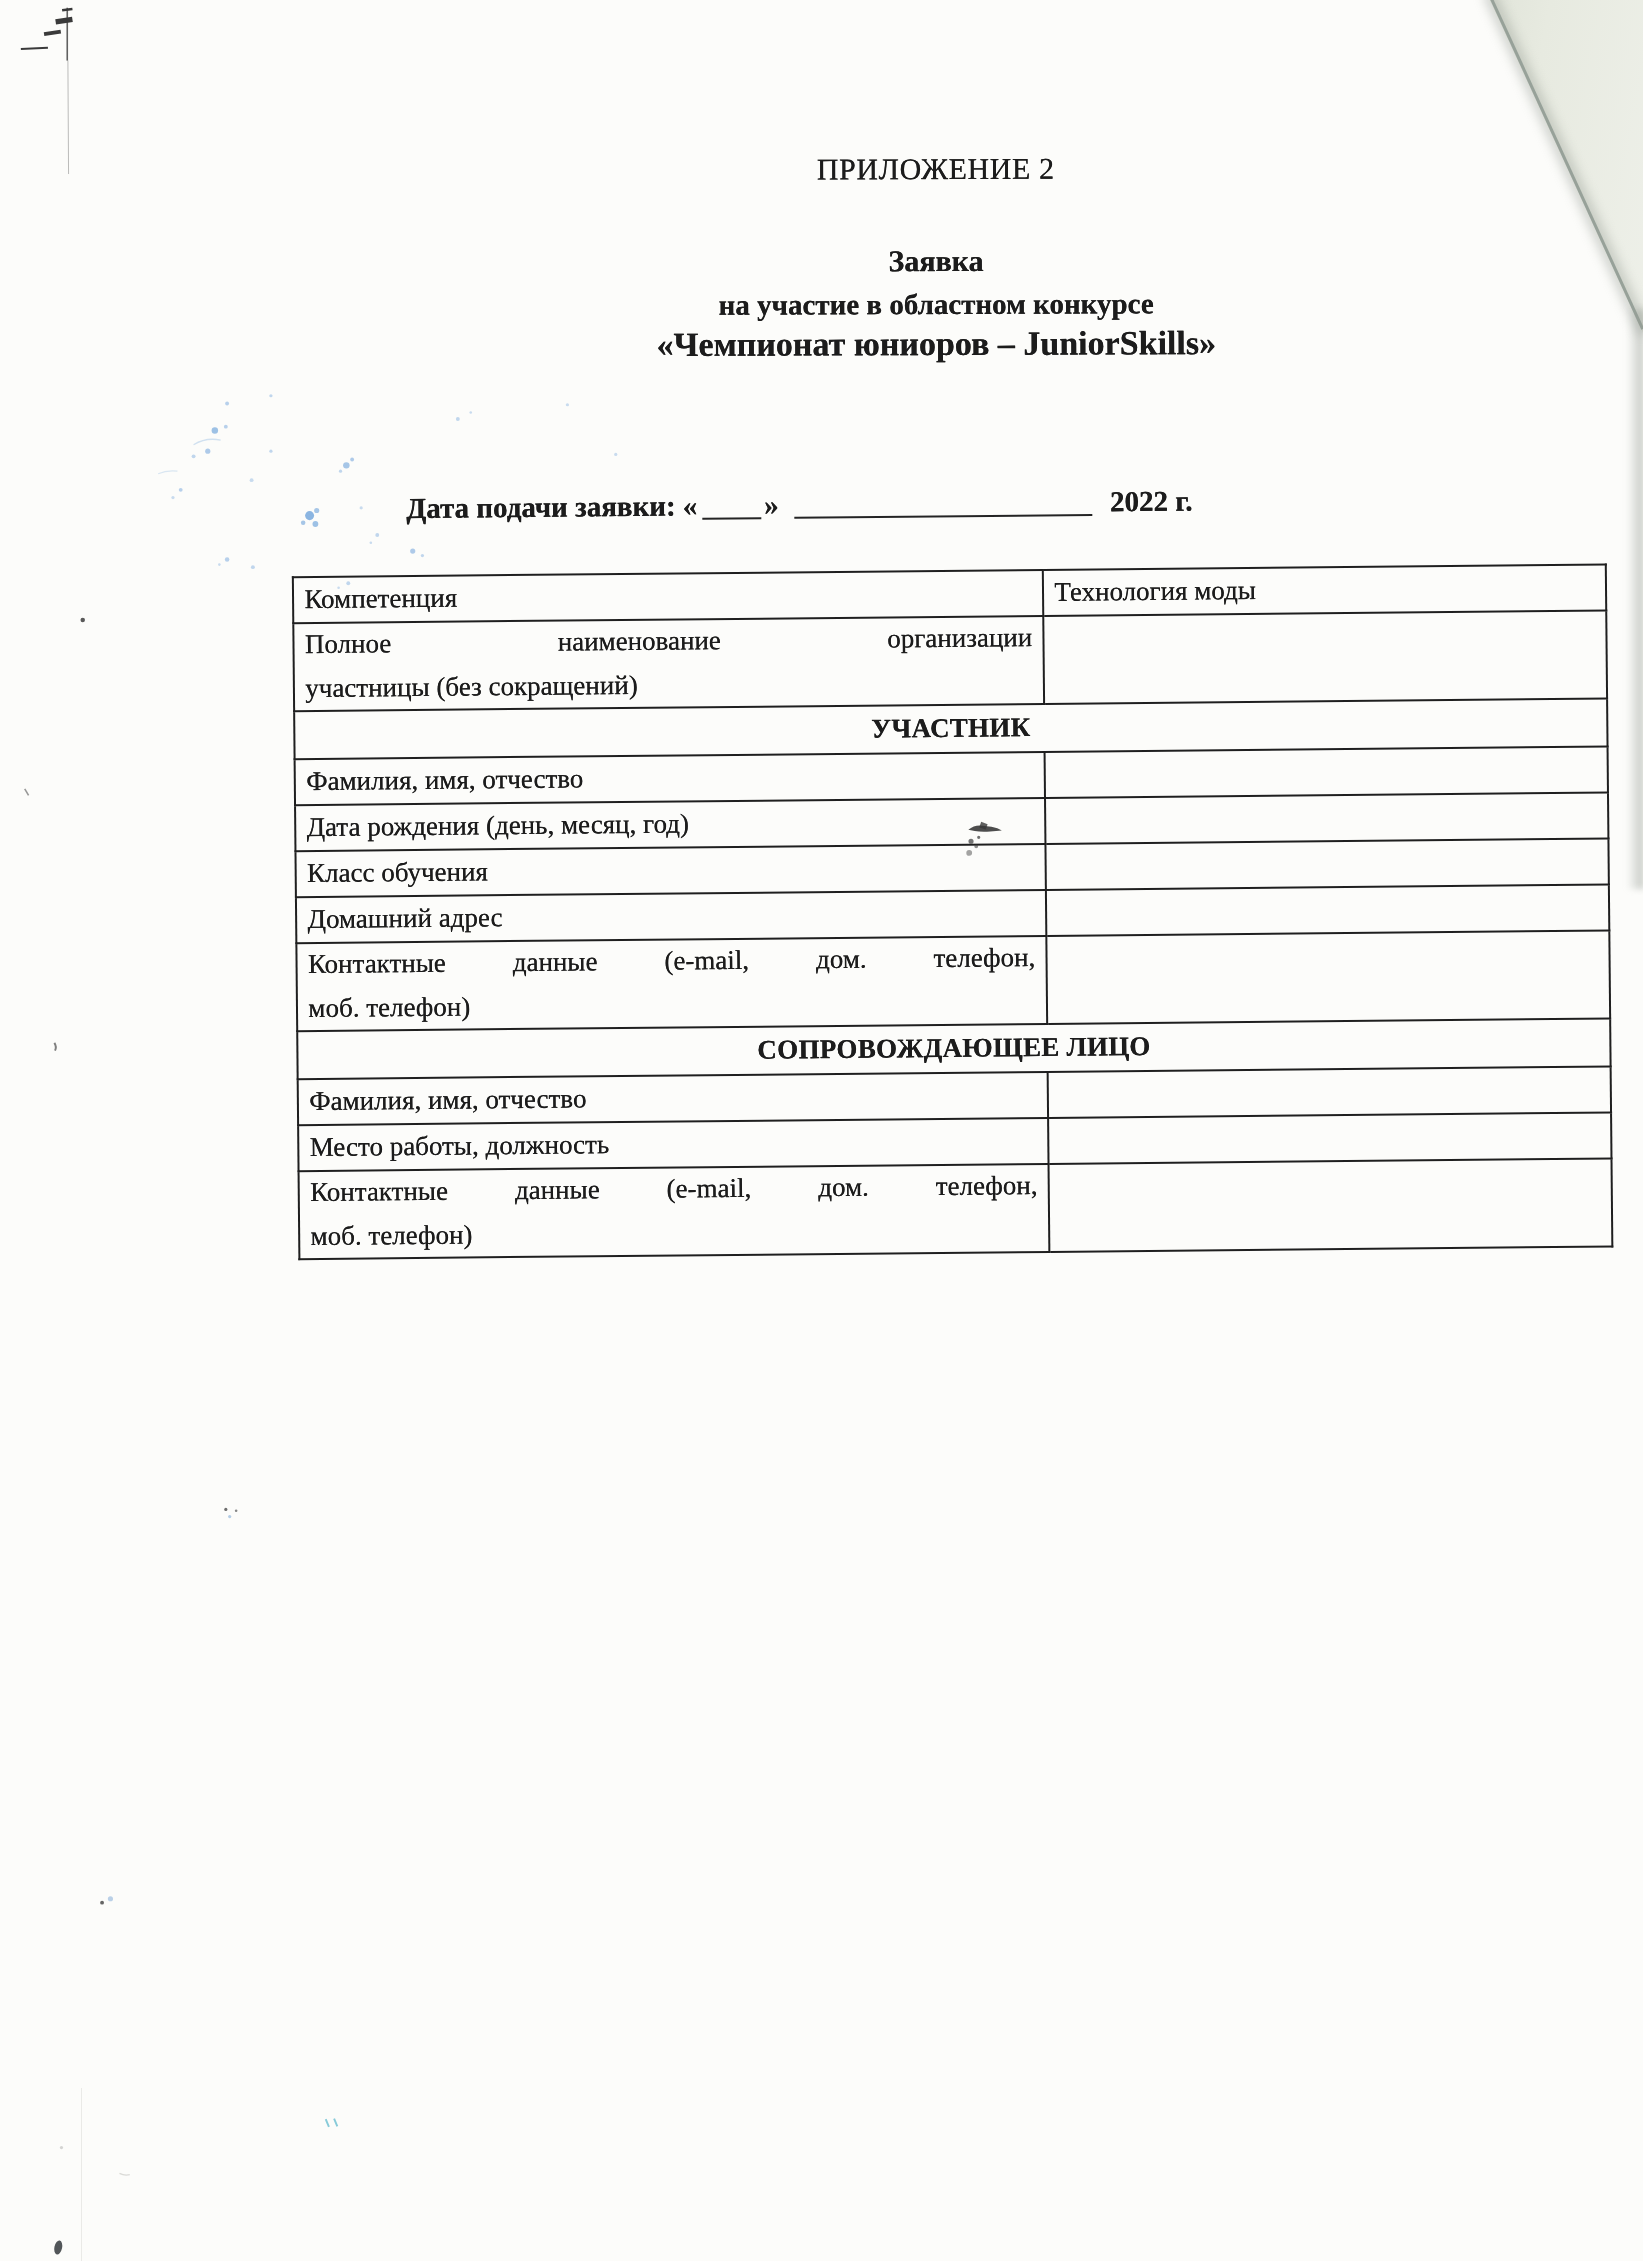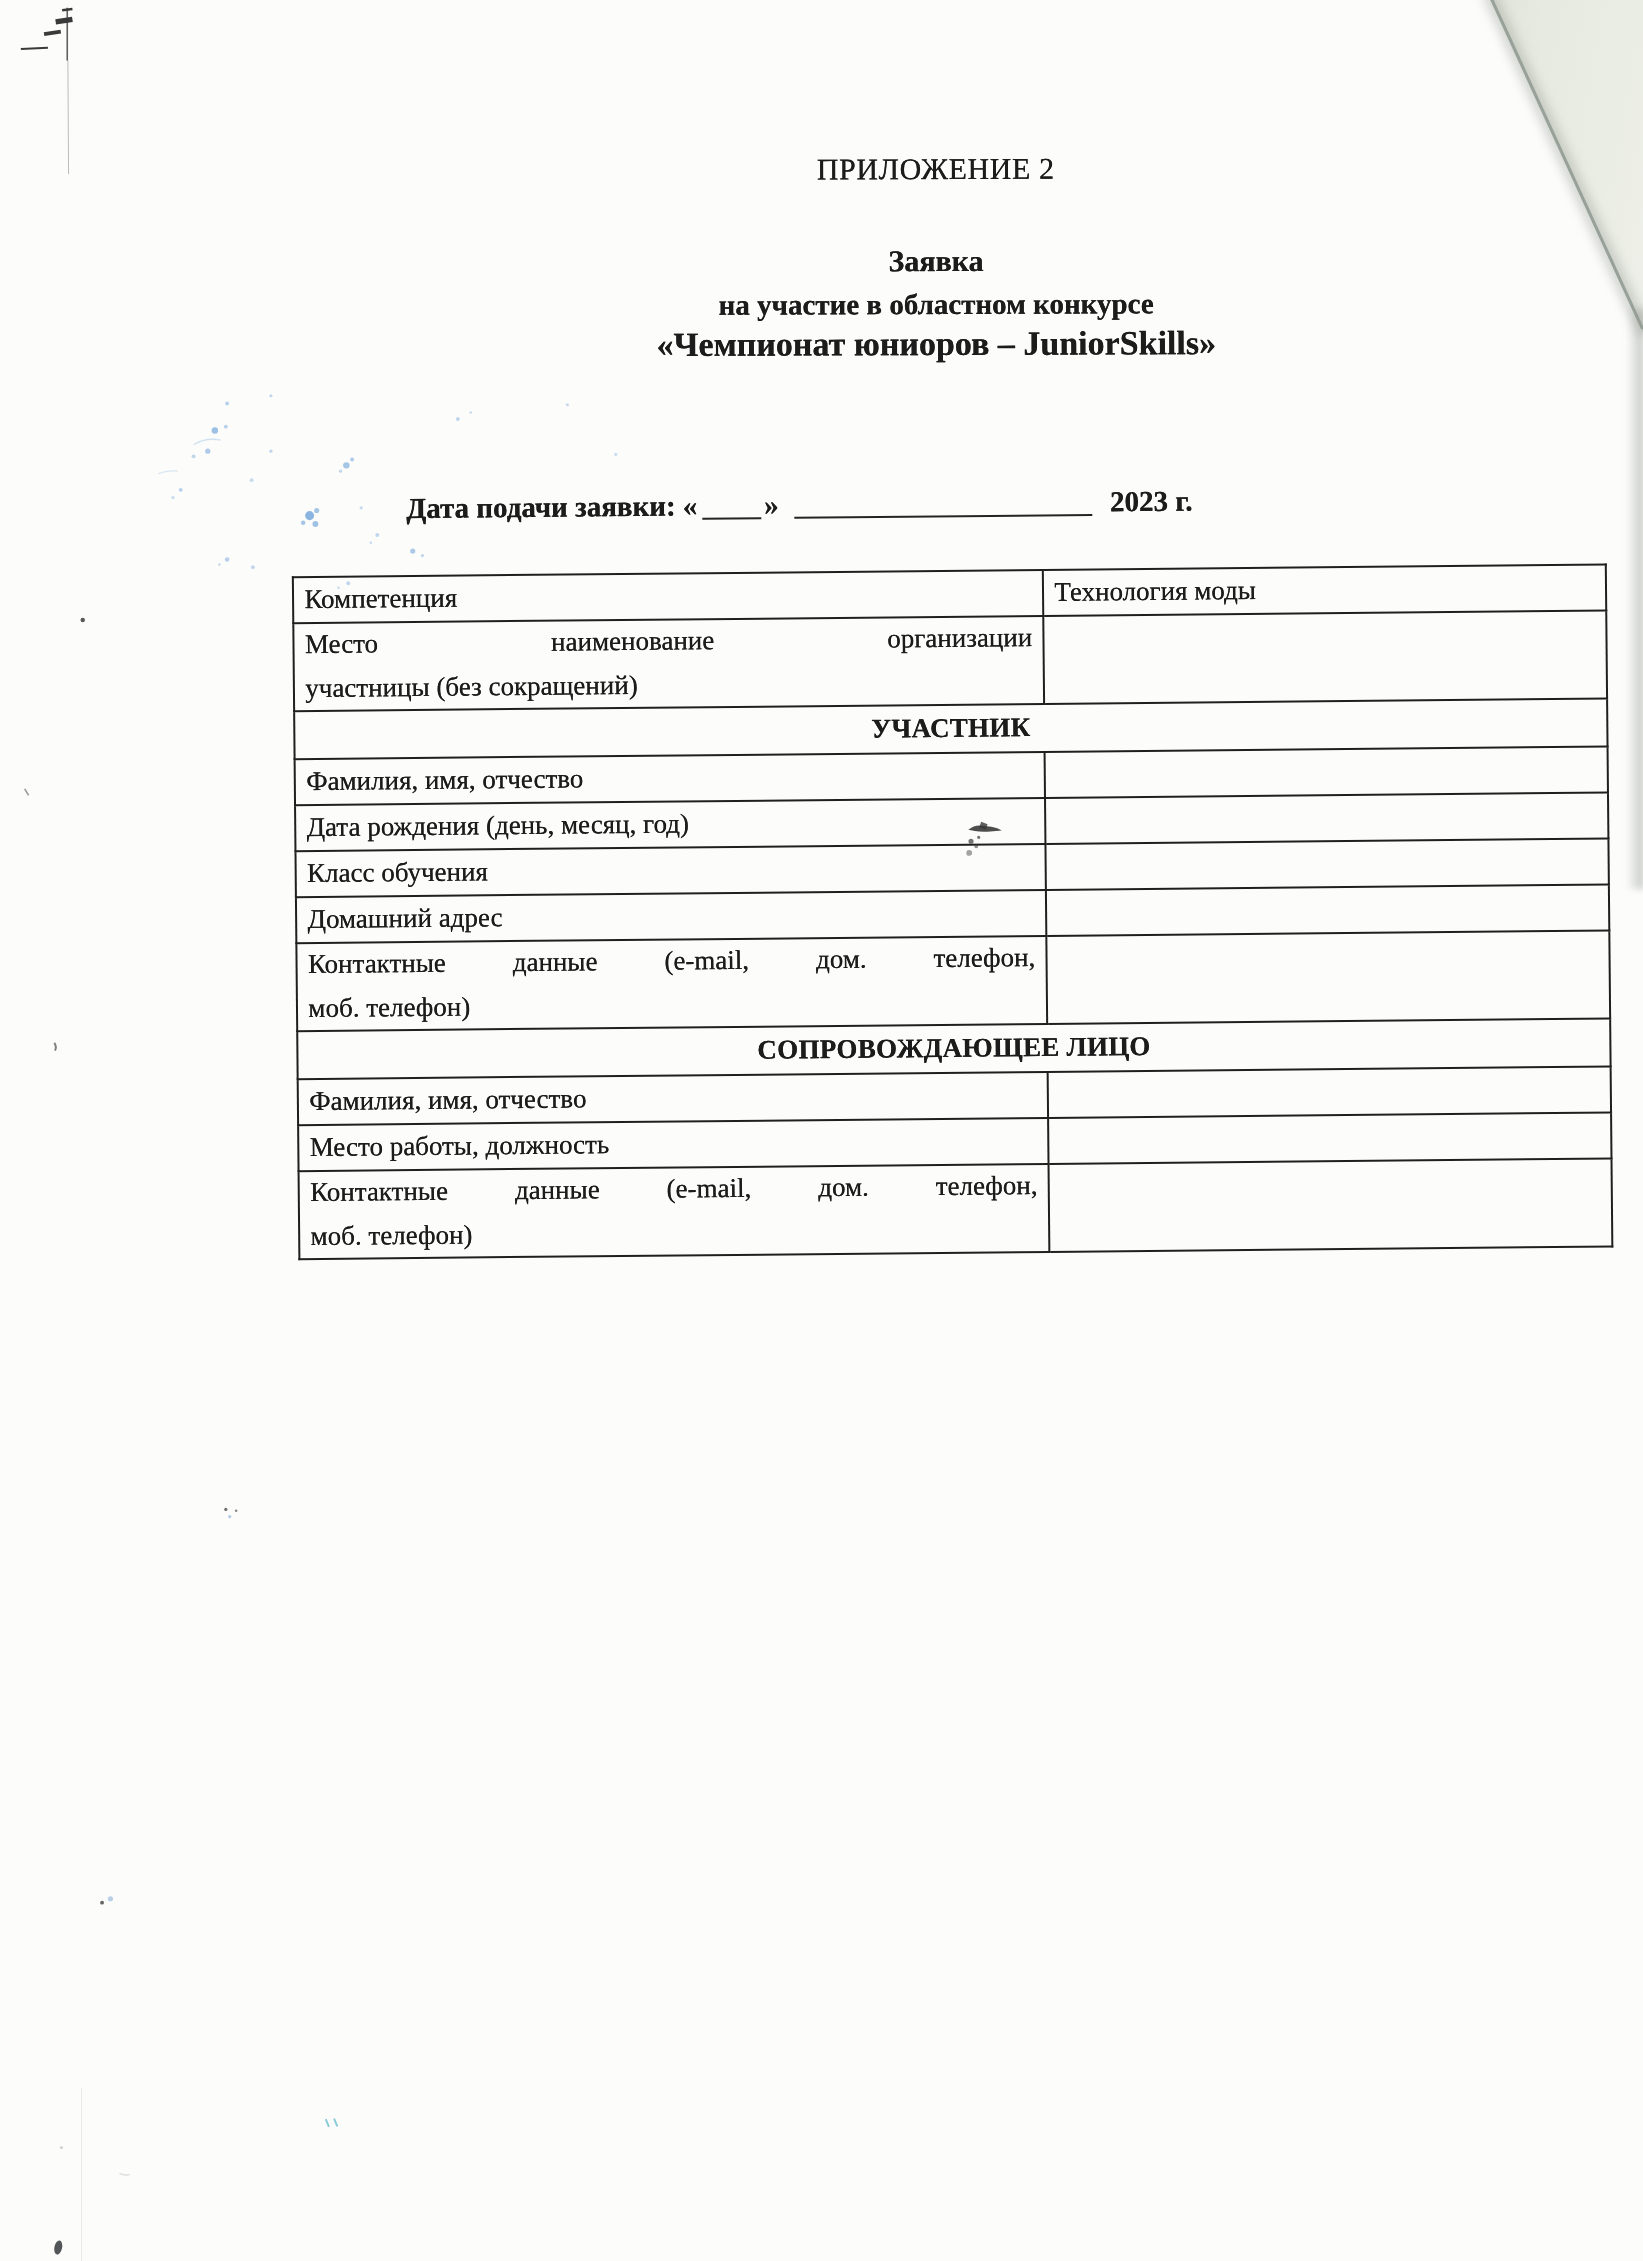--- a/index.html
+++ b/index.html
@@ -78,37 +78,37 @@
   <div class="appendix">ПРИЛОЖЕНИЕ 2</div>
   <div class="t-title">Заявка</div>
   <div class="t-sub">на участие в областном конкурсе</div>
   <div class="t-comp">«Чемпионат юниоров – JuniorSkills»</div>
 </div>
 
 <div class="skew">
 
   <div class="date-line">
     <span>Дата подачи заявки:</span>
-    <span>«</span><span class="blank blank-day"></span><span>»</span><span class="blank blank-month"></span><span>2023 г.</span>
+    <span>«</span><span class="blank blank-day"></span><span>»</span><span class="blank blank-month"></span><span>2022 г.</span>
   </div>
 
   <table class="app">
     <colgroup>
       <col style="width:750px">
       <col>
     </colgroup>
     <tbody>
         <tr style="height: 46px;">
           <td class="cell-label">Компетенция</td>
           <td class="cell-value">Технология моды</td>
         </tr>
         <tr style="height: 88px;">
           <td class="cell-label cell-pair2">
             <div class="jline">
-              <span>Место</span>
+              <span>Полное</span>
               <span>наименование</span>
               <span>организации</span>
             </div>
             <div class="l2">участницы (без сокращений)</div>
           </td>
           <td class="cell-value"></td>
         </tr>
         <tr style="height: 48px;">
           <td colspan="2" class="section-cell">УЧАСТНИК</td>
         </tr>

